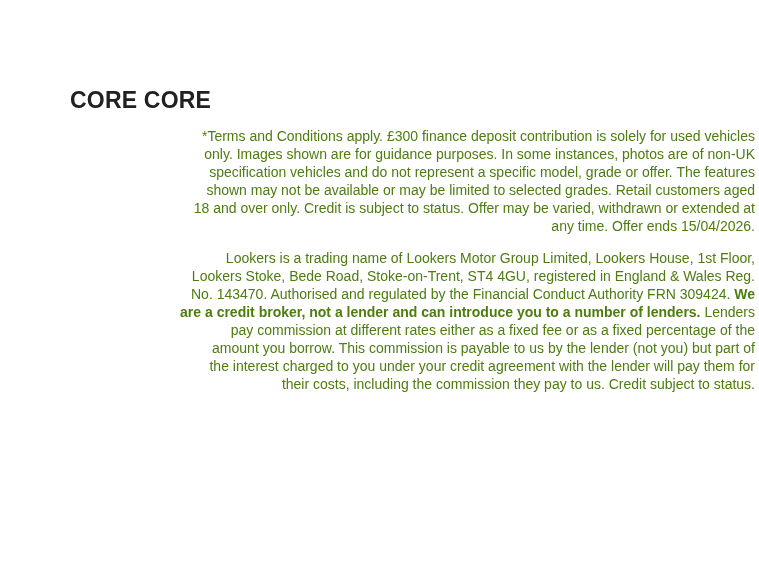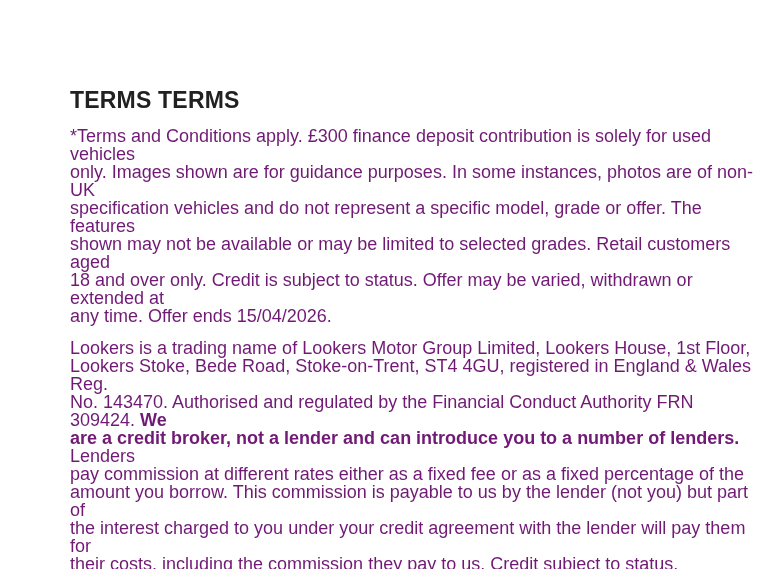--- a/index.html
+++ b/index.html
@@ -20,34 +20,35 @@
     margin: 0 0 13px 0;
     font-size: 23px;
     line-height: 28px;
     font-weight: 700;
     letter-spacing: 0.2px;
     color: #212121;
   }
   p.body-text {
     margin: 0 0 14px 0;
     width: 685px;
-    font-size: 18px;
+    font-size: 14px;
     line-height: 18px;
-    color: #701a75;
+    color: #4d7c0f;
     white-space: pre-line; 
+    text-align: right;
   }
   .bold-inline {
     font-weight: 700;
   }
 </style>
 </head>
 <body>
 
 <main class="core-terms">
-  <h1 class="section-title">TERMS TERMS</h1>
+  <h1 class="section-title">CORE CORE</h1>
 
   <p class="body-text">*Terms and Conditions apply. £300 finance deposit contribution is solely for used vehicles
 only. Images shown are for guidance purposes. In some instances, photos are of non-UK
 specification vehicles and do not represent a specific model, grade or offer. The features
 shown may not be available or may be limited to selected grades. Retail customers aged
 18 and over only. Credit is subject to status. Offer may be varied, withdrawn or extended at
 any time. Offer ends 15/04/2026.</p>
 
   <p class="body-text"><span>Lookers is a trading name of Lookers Motor Group Limited, Lookers House, 1st Floor,
 Lookers Stoke, Bede Road, Stoke-on-Trent, ST4 4GU, registered in England &amp; Wales Reg.

